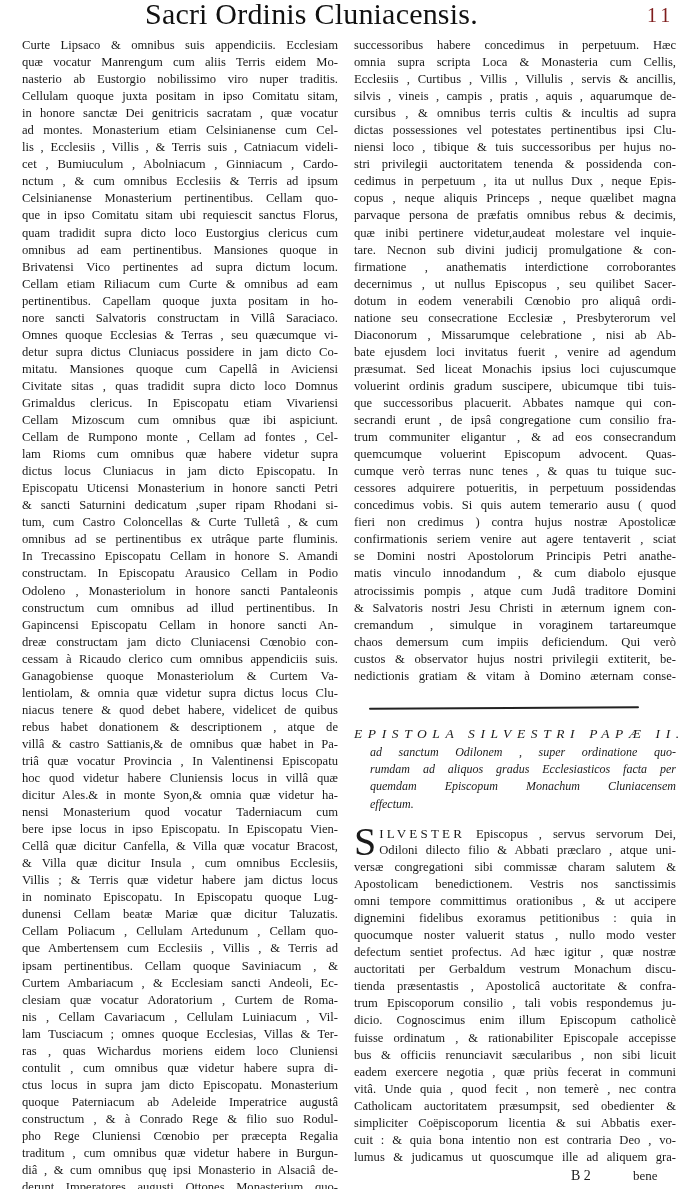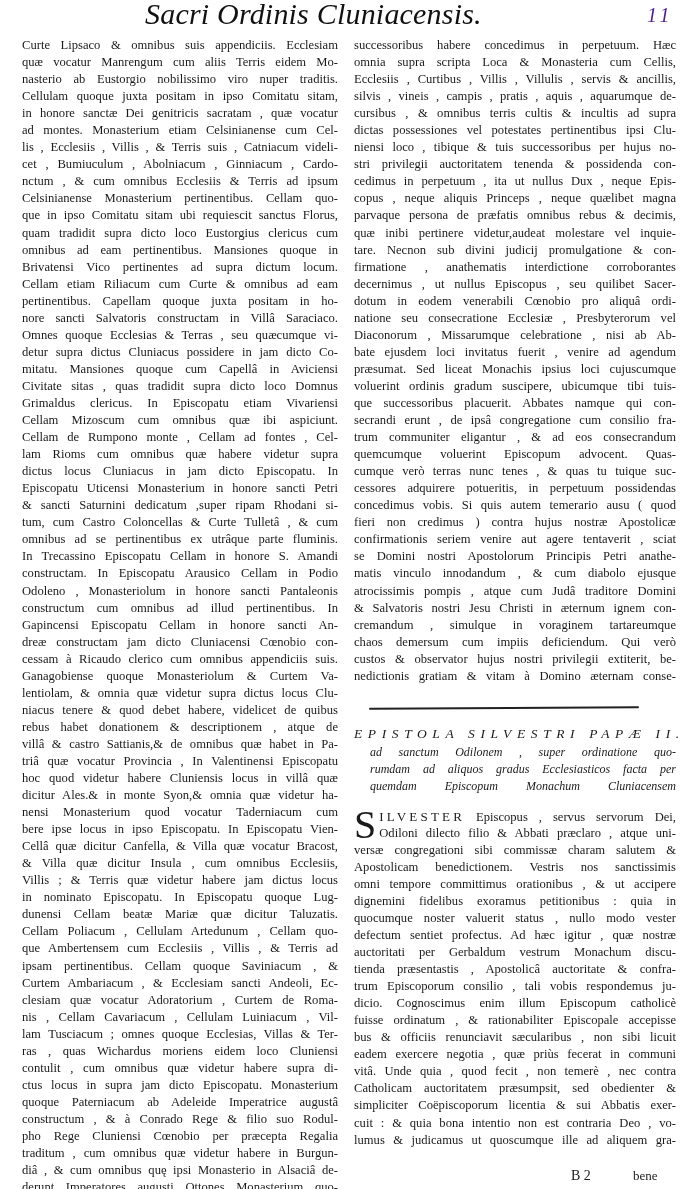--- a/index.html
+++ b/index.html
@@ -1,21 +1,21 @@
 <!DOCTYPE html>
 <html><head>
 <meta charset="utf-8">
 <style>
   html, body { margin: 0; padding: 0; background: #ffffff; }
   body { width: 694px; height: 1189px; position: relative; overflow: hidden;
          font-family: "Liberation Serif", "DejaVu Serif", serif; color: #1a1a1a; }
-  .header { position: absolute; top: 0; left: 0; width: 670px; height: 30px; font-style: italic; }
+  .header { position: absolute; top: 0; left: 0; width: 670px; height: 30px; }
   .running-title { position: absolute; left: 145px; top: -3px; font-size: 30px; line-height: 34px;
                    letter-spacing: 0.2px; color: #111; }
-  .page-number { position: absolute; left: 647px; top: 4px; font-size: 20px; letter-spacing: 4px; color: #4c1d95; }
+  .page-number { position: absolute; left: 647px; top: 4px; font-size: 20px; letter-spacing: 4px; color: #7f1d1d; }
   .col { position: absolute; top: 37px; font-size: 12.6px; line-height: 17.05px; text-align: justify; }
   .col-left { left: 22px; width: 316px; }
   .col-right { left: 354px; width: 322px; }
   .line { display: block; white-space: nowrap; text-align-last: justify; text-align: justify; height: 17.05px; overflow: hidden; }
   .line.last { text-align-last: left; }
   .rule { display: block; margin: 22px 0 0 15px; width: 270px; height: 2px; background: #222;
           border-radius: 1px; transform: skewY(-0.3deg); }
   .heading-block { margin-top: 15px; }
   .epistola-title { display: block; font-style: italic; font-size: 13.5px; letter-spacing: 5.6px; line-height: 20px;
                     white-space: nowrap; }
@@ -148,20 +148,21 @@
       <span class="line">custos &amp; observator hujus nostri privilegii extiterit, be-</span>
       <span class="line">nedictionis gratiam &amp; vitam à Domino æternam conse-</span>
     </div>
   <span class="rule"></span>
   <div class="heading-block">
     <span class="epistola-title">EPISTOLA SILVESTRI PAPÆ II.</span>
     <div id="subhead" class="subhead">
         <span class="line">ad sanctum Odilonem , super ordinatione quo-</span>
         <span class="line">rumdam ad aliquos gradus Ecclesiasticos facta per</span>
         <span class="line">quemdam Episcopum Monachum Cluniacensem</span>
+        <span class="line last">effectum.</span>
       </div>
   </div>
   <div class="letter">
     <div class="dropcap-wrap">
       <span class="dropcap">S</span>
       <span class="line"><span class="smallcaps">ILVESTER</span><span> Episcopus , servus servorum Dei,</span></span>
       <span class="line">Odiloni dilecto filio &amp; Abbati præclaro , atque uni-</span>
     </div>
     <div id="letter-lines">
         <span class="line">versæ congregationi sibi commissæ charam salutem &amp;</span>

